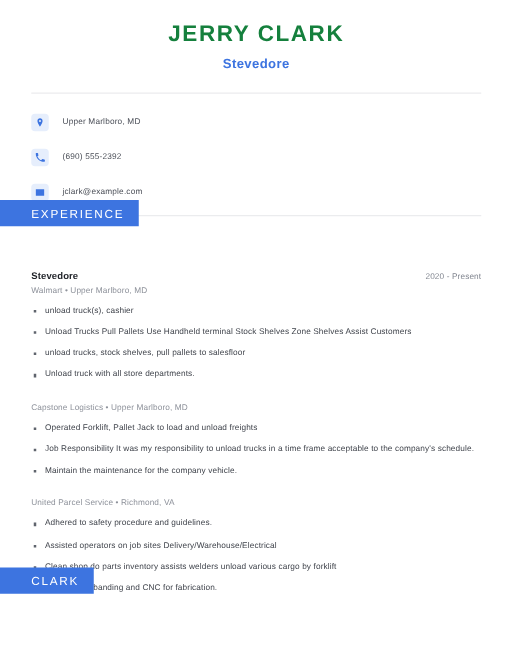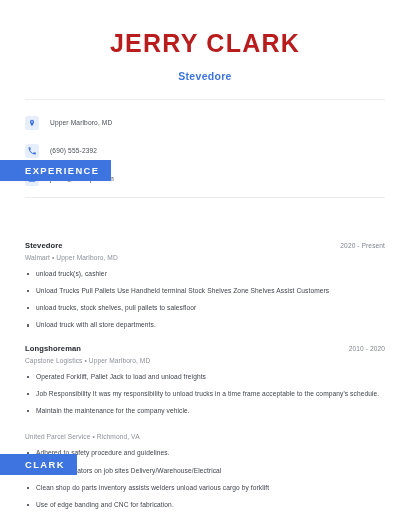--- a/index.html
+++ b/index.html
@@ -21,26 +21,26 @@
     box-sizing: border-box;
     padding: 0 25px;
   }
 
   
   .header {
     padding-top: 17px;
     text-align: center;
   }
   .full-name {
-    font-size: 25px;
+    font-size: 18px;
     font-weight: bold;
     letter-spacing: 1.25px;
-    color: #b91c1c;
+    color: #15803d;
     line-height: 1.15;
-    margin: 12px;
+    margin: 0;
   }
   .job-subtitle {
     margin-top: 7px;
     font-size: 10.5px;
     font-weight: bold;
     letter-spacing: 0.3px;
     color: #3d74e0;
   }
 
   .divider {
@@ -80,21 +80,21 @@
   .divider-2 { margin-top: 6px; }
 
   
   .section-badge {
     position: absolute;
     left: 0;
     display: inline-block;
     background: #3d74e0;
     color: #ffffff;
     font-size: 9.4px;
-    font-weight: bold;
+    font-weight: normal;
     letter-spacing: 1.4px;
     padding: 5px 12px 5px 25px;
   }
 
   
   .experience-section { padding-top: 43px; }
 
   .job {
     margin-bottom: 2px;
   }
@@ -207,24 +207,20 @@
         <li class="bullet">unload truck(s), cashier</li>
         <li class="bullet">Unload Trucks Pull Pallets Use Handheld terminal Stock Shelves Zone Shelves Assist Customers</li>
         <li class="bullet">unload trucks, stock shelves, pull pallets to salesfloor</li>
         <li class="bullet">Unload truck with all store departments.</li>
       </ul>
     </div>
 
     <div class="job-spacer"></div>
 
     <div class="job">
-      <div class="job-head">
-        <span class="job-title">Longshoreman</span>
-        <span class="job-dates">2010 - 2020</span>
-      </div>
       <div class="job-meta">Capstone Logistics  •  Upper Marlboro, MD</div>
       <ul class="bullets">
         <li class="bullet">Operated Forklift, Pallet Jack to load and unload freights</li>
         <li class="bullet">Job Responsibility It was my responsibility to unload trucks in a time frame acceptable to the company's schedule.</li>
         <li class="bullet">Maintain the maintenance for the company vehicle.</li>
       </ul>
     </div>
 
     <div class="job-spacer"></div>
 

